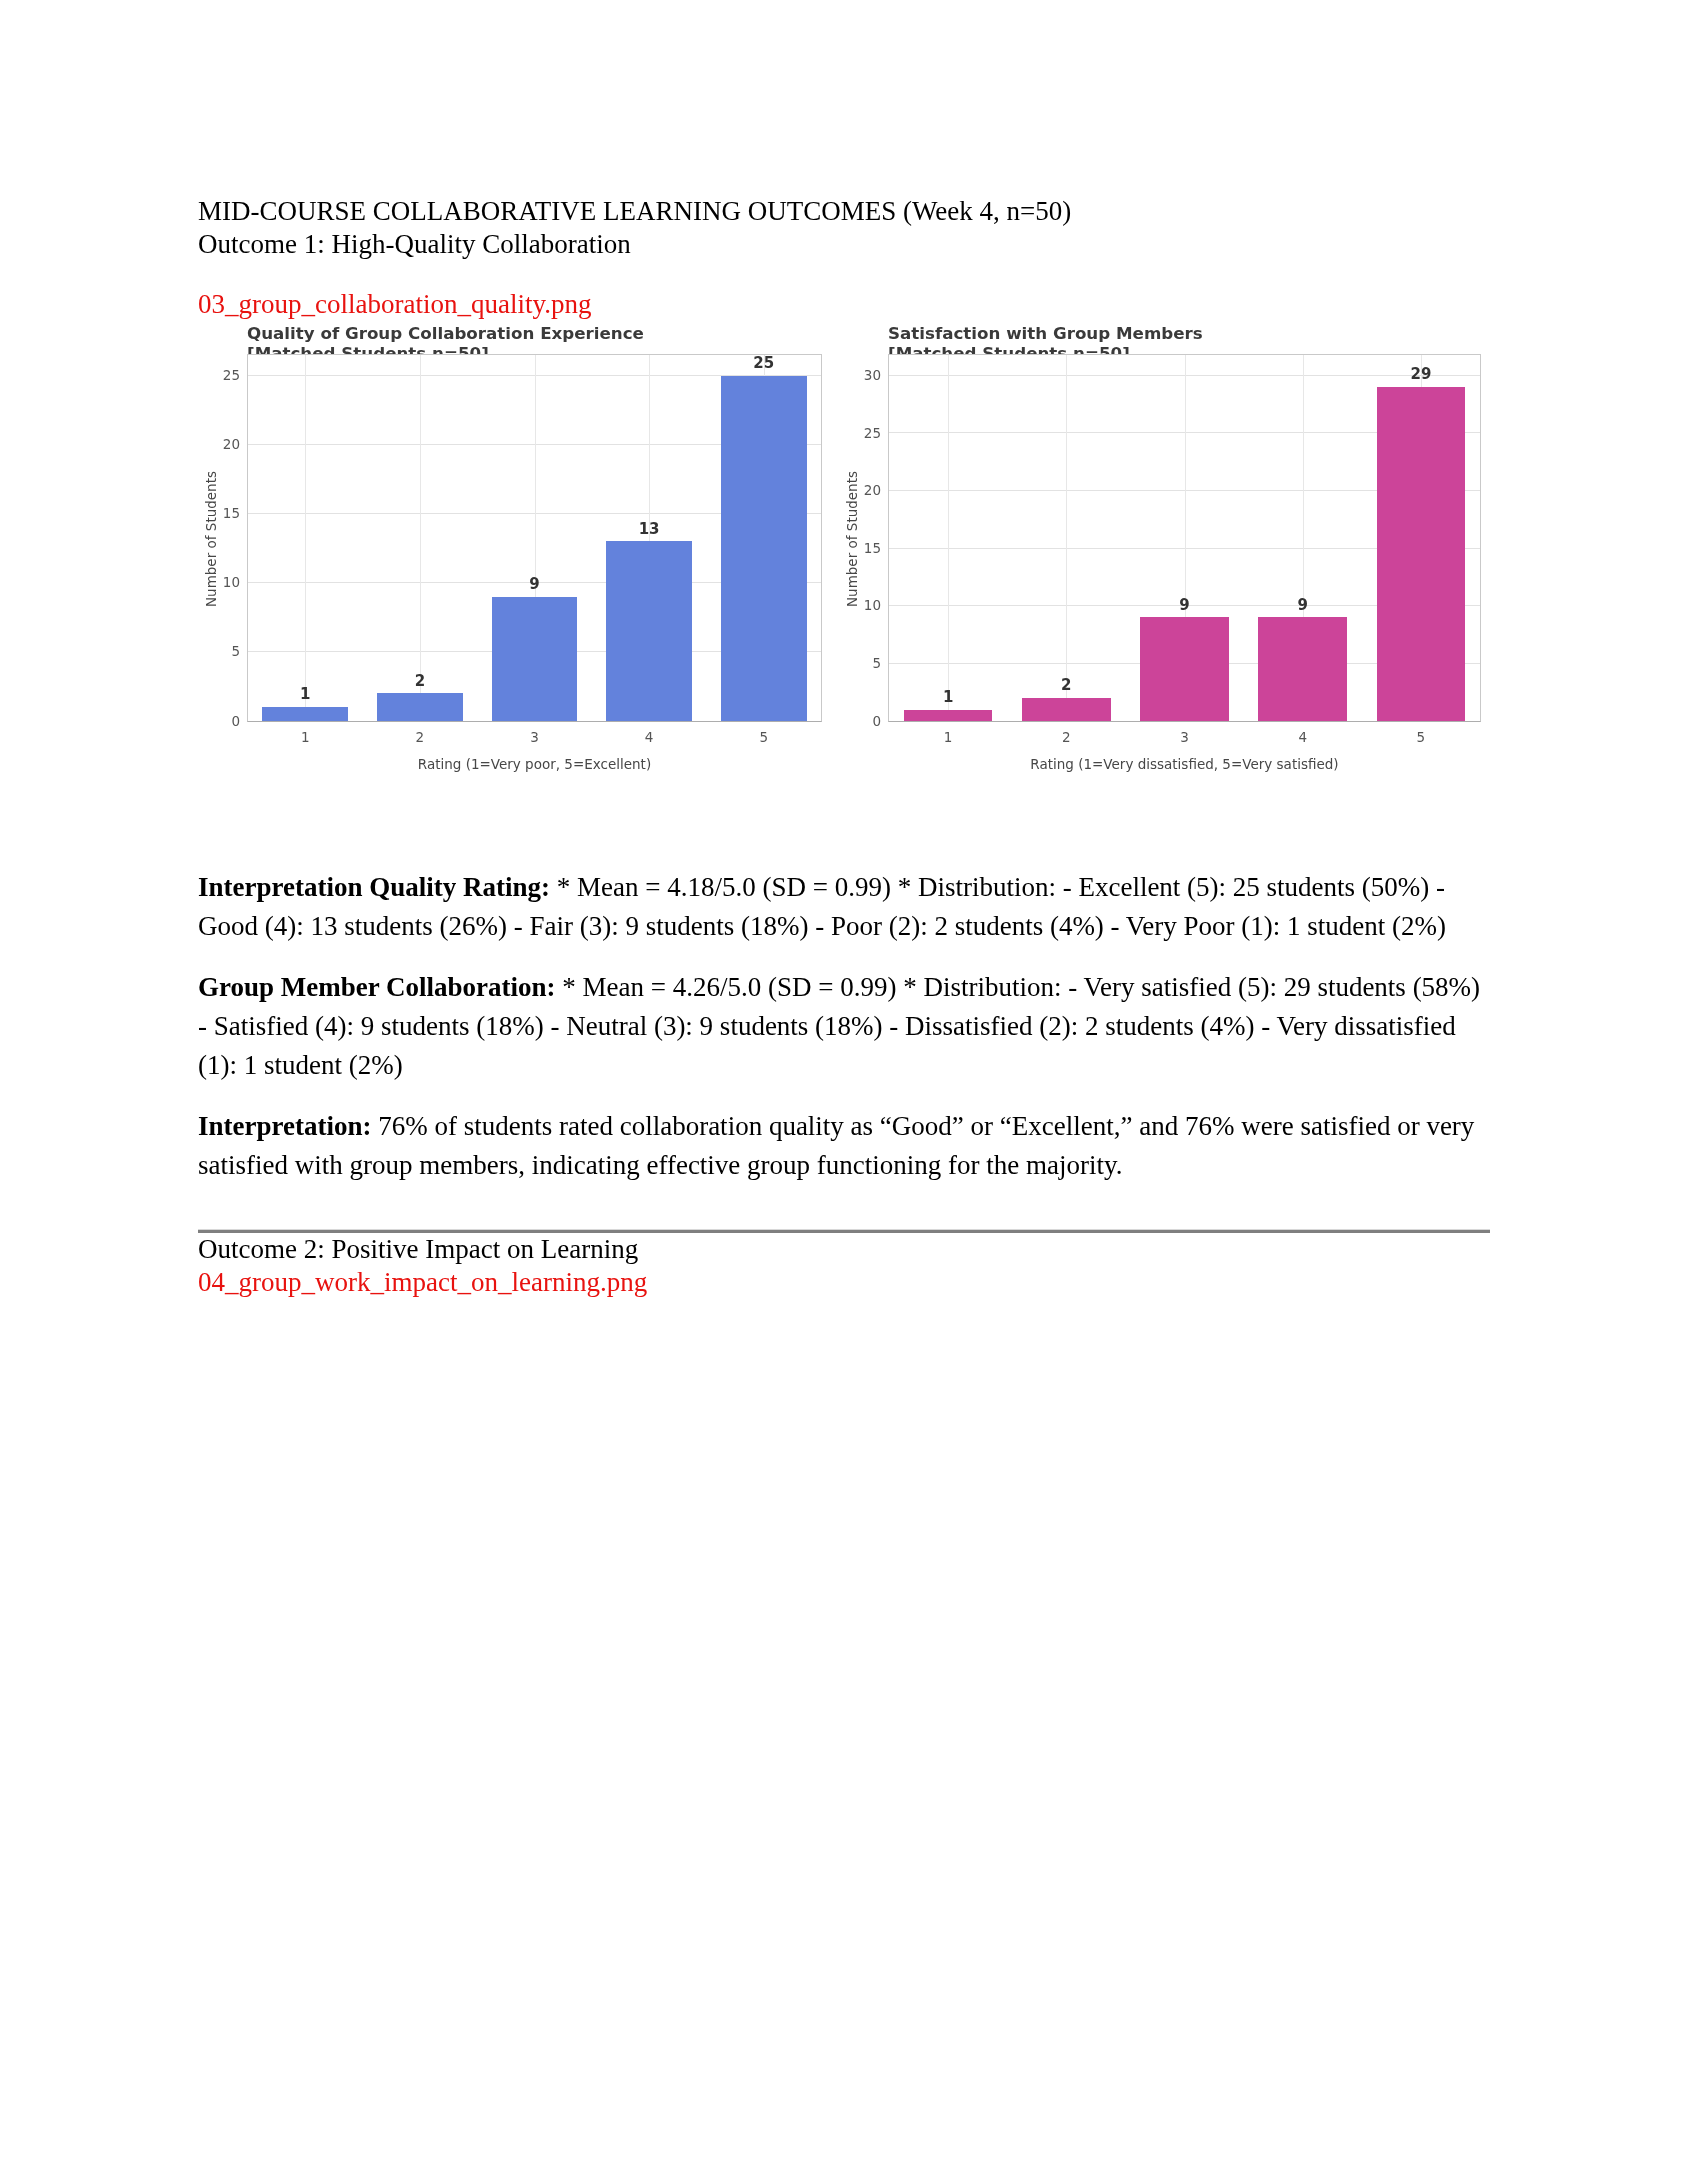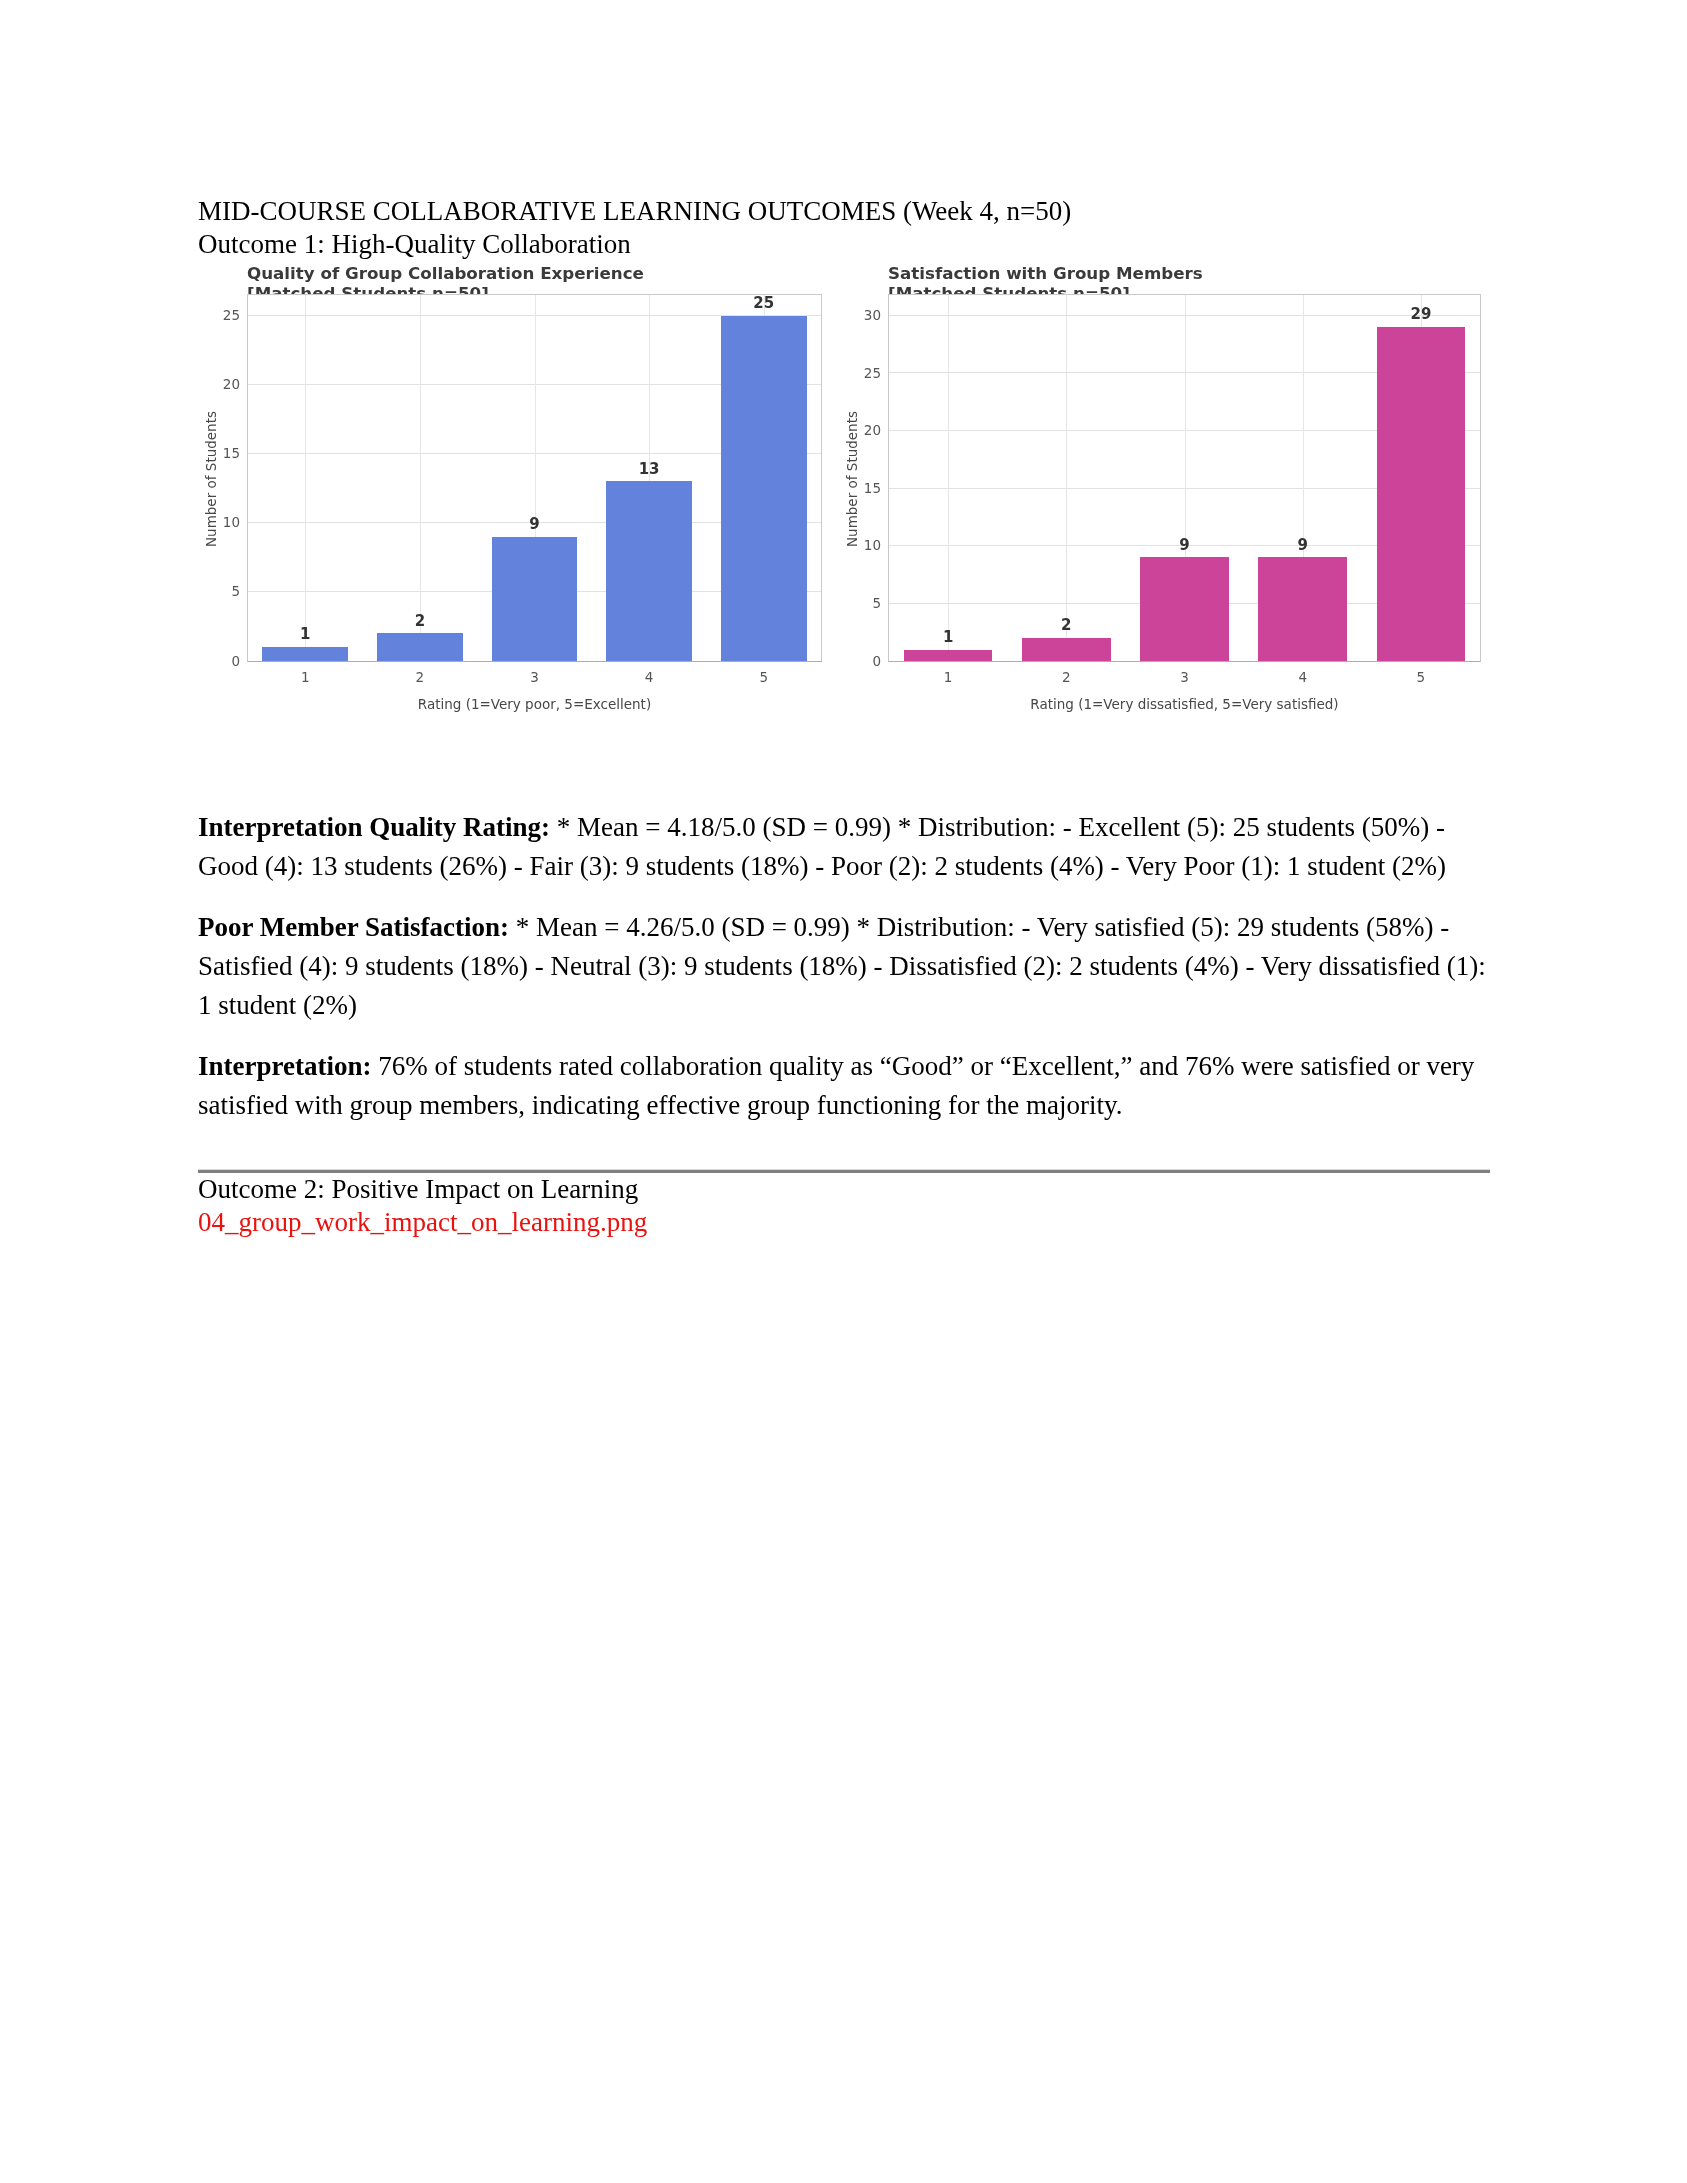--- a/index.html
+++ b/index.html
@@ -100,20 +100,21 @@
 </style>
 </head>
 <body>
 
 <div class="doc">
 
   <div class="doc-title">MID-COURSE COLLABORATIVE LEARNING OUTCOMES (Week 4, n=50)</div>
 
   <div class="heading heading-outcome1">Outcome 1: High-Quality Collaboration</div>
 
+  <div class="file-link file-link-1">03_group_collaboration_quality.png</div>
 
   <div class="figure">
 
     <div class="chart chart-0">
       <div class="chart-title-wrap" style="left: 49px; width: 575px;">
         <div>Quality of Group Collaboration Experience</div>
         <div>[Matched Students n=50]</div>
       </div>
       <div class="plot" style="left: 49px; top: 33px; width: 575px; height: 368px;">
           <div class="y-tick" style="bottom: 0%;">0</div>
@@ -193,21 +194,21 @@
           <div class="x-tick" style="left: 90%;">5</div>
         </div>
       <div class="x-axis-label" style="left: 47px; width: 593px; top: 437px;">Rating (1=Very dissatisfied, 5=Very satisfied)</div>
       <div class="y-axis-label" style="left: 12px; top: 218px;">Number of Students</div>
     </div>
 
   </div>
 
   <div class="para para-1"><b>Interpretation Quality Rating:</b><span> * Mean = 4.18/5.0 (SD = 0.99) * Distribution: - Excellent (5): 25 students (50%) - Good (4): 13 students (26%) - Fair (3): 9 students (18%) - Poor (2): 2 students (4%) - Very Poor (1): 1 student (2%)</span></div>
 
-  <div class="para"><b>Poor Member Satisfaction:</b><span> * Mean = 4.26/5.0 (SD = 0.99) * Distribution: - Very satisfied (5): 29 students (58%) - Satisfied (4): 9 students (18%) - Neutral (3): 9 students (18%) - Dissatisfied (2): 2 students (4%) - Very dissatisfied (1): 1 student (2%)</span></div>
+  <div class="para"><b>Group Member Collaboration:</b><span> * Mean = 4.26/5.0 (SD = 0.99) * Distribution: - Very satisfied (5): 29 students (58%) - Satisfied (4): 9 students (18%) - Neutral (3): 9 students (18%) - Dissatisfied (2): 2 students (4%) - Very dissatisfied (1): 1 student (2%)</span></div>
 
   <div class="para"><b>Interpretation:</b><span> 76% of students rated collaboration quality as “Good” or “Excellent,” and 76% were satisfied or very satisfied with group members, indicating effective group functioning for the majority.</span></div>
 
   <div class="rule"></div>
 
   <div class="heading heading-outcome2">Outcome 2: Positive Impact on Learning</div>
 
   <div class="file-link file-link-2">04_group_work_impact_on_learning.png</div>
 
 </div>

